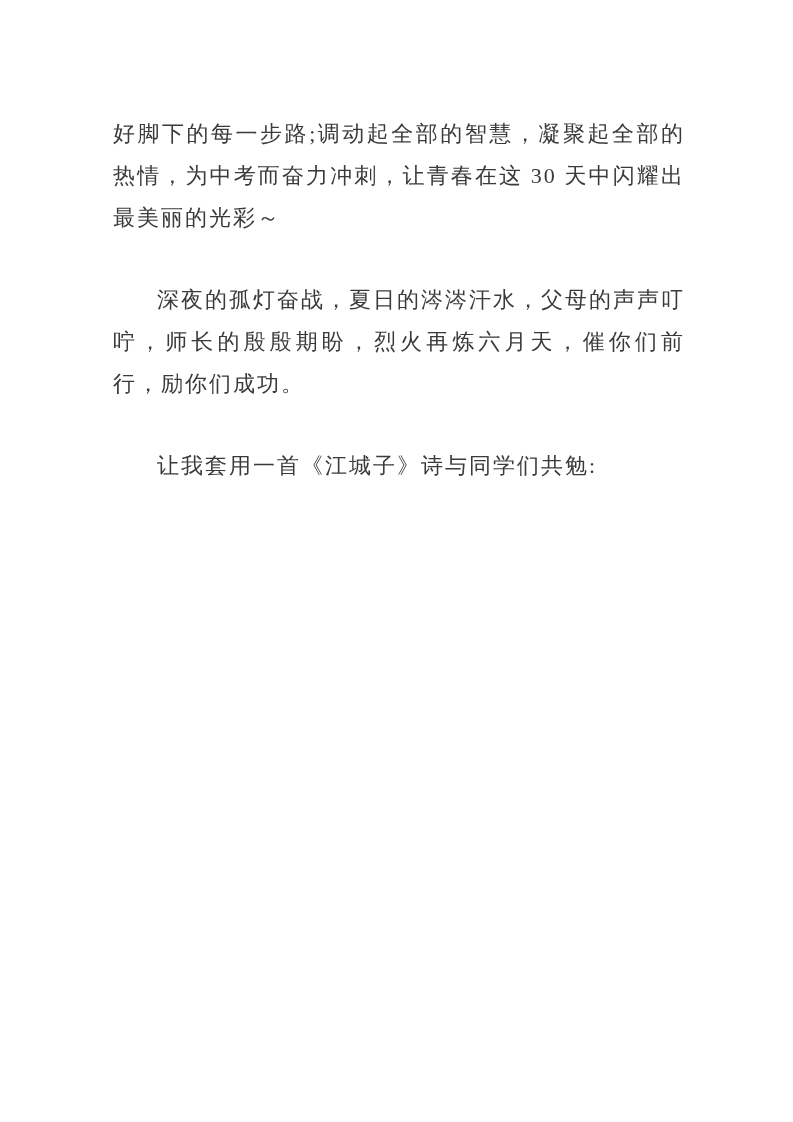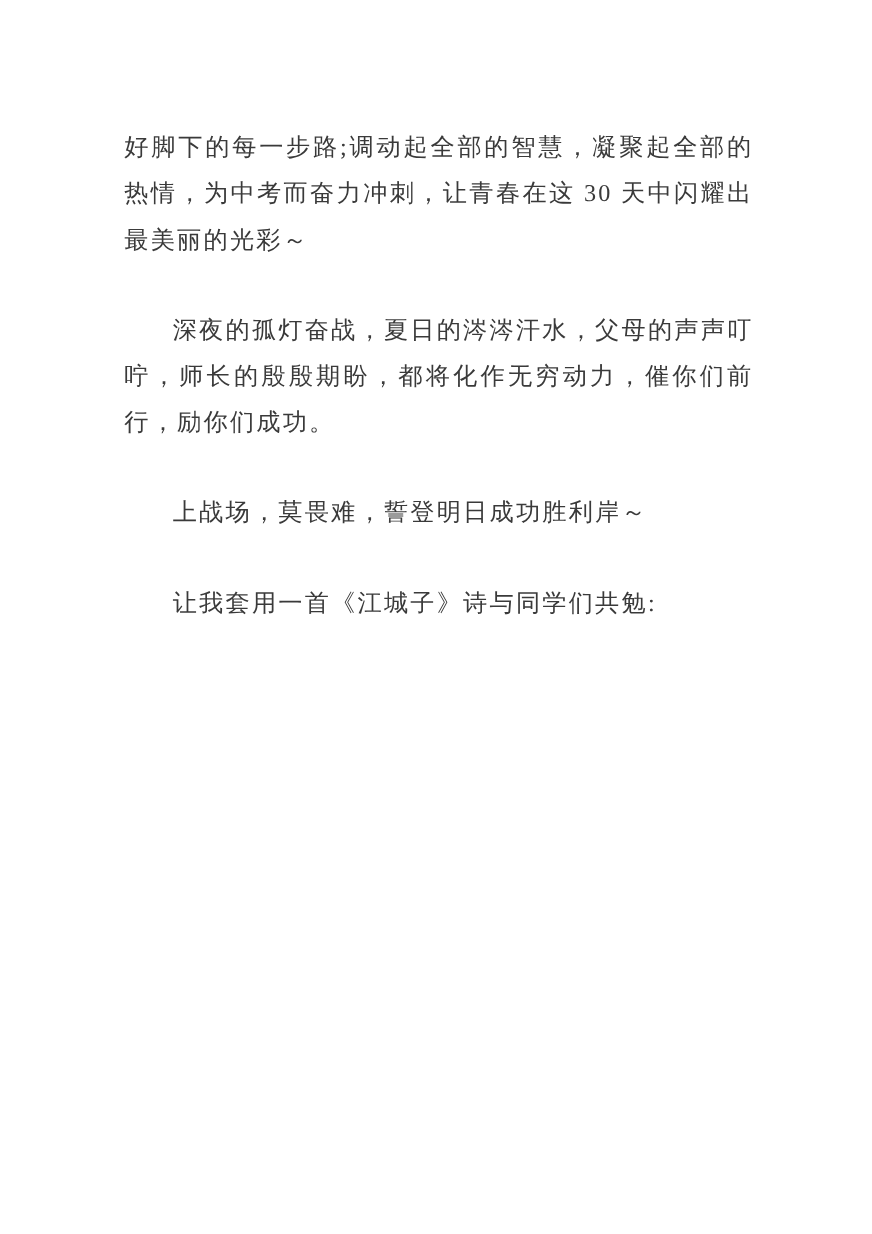--- a/index.html
+++ b/index.html
@@ -39,17 +39,16 @@
   .doc-body p.no-indent {
     text-indent: 0;
   }
 </style>
 </head>
 <body>
 
 <div class="page">
   <div class="doc-body">
       <p class="no-indent">好脚下的每一步路;调动起全部的智慧，凝聚起全部的热情，为中考而奋力冲刺，让青春在这 30 天中闪耀出最美丽的光彩～</p>
-      <p class="indent">深夜的孤灯奋战，夏日的涔涔汗水，父母的声声叮咛，师长的殷殷期盼，都将化作无穷动力，催你们前行，励你们成功。</p>
-      <p class="indent">上战场，莫畏难，誓登明日成功胜利岸～</p>
+      <p class="indent">深夜的孤灯奋战，夏日的涔涔汗水，父母的声声叮咛，师长的殷殷期盼，烈火再炼六月天，催你们前行，励你们成功。</p>
       <p class="indent">让我套用一首《江城子》诗与同学们共勉:</p>
     </div>
 </div>
 
 </body></html>

